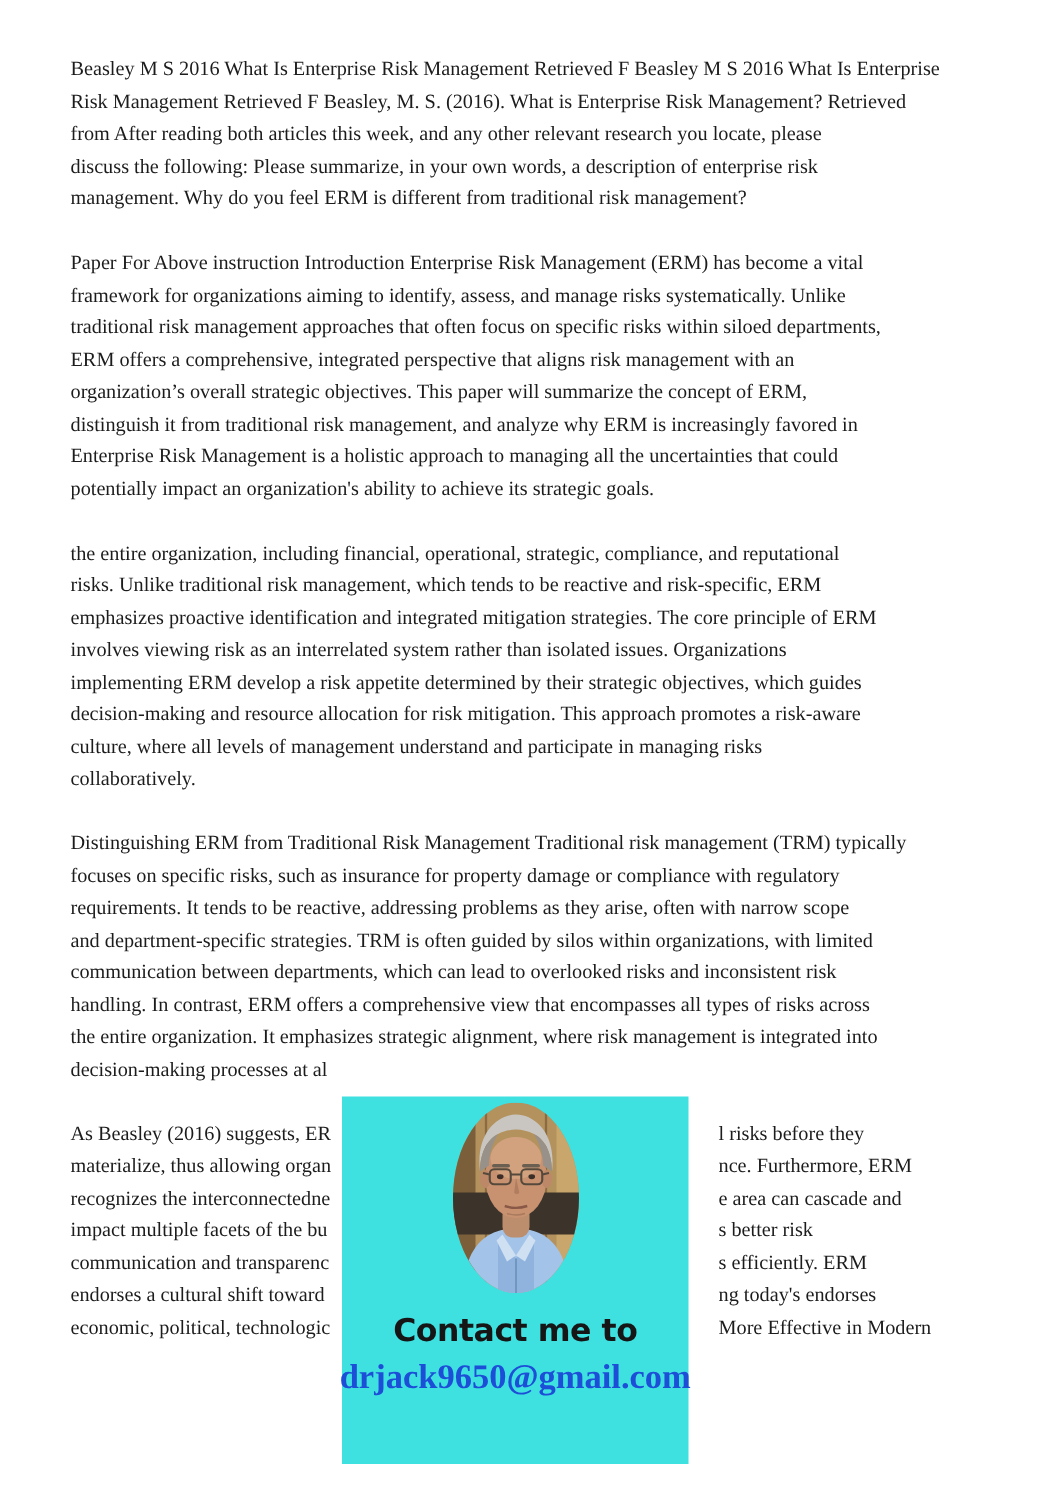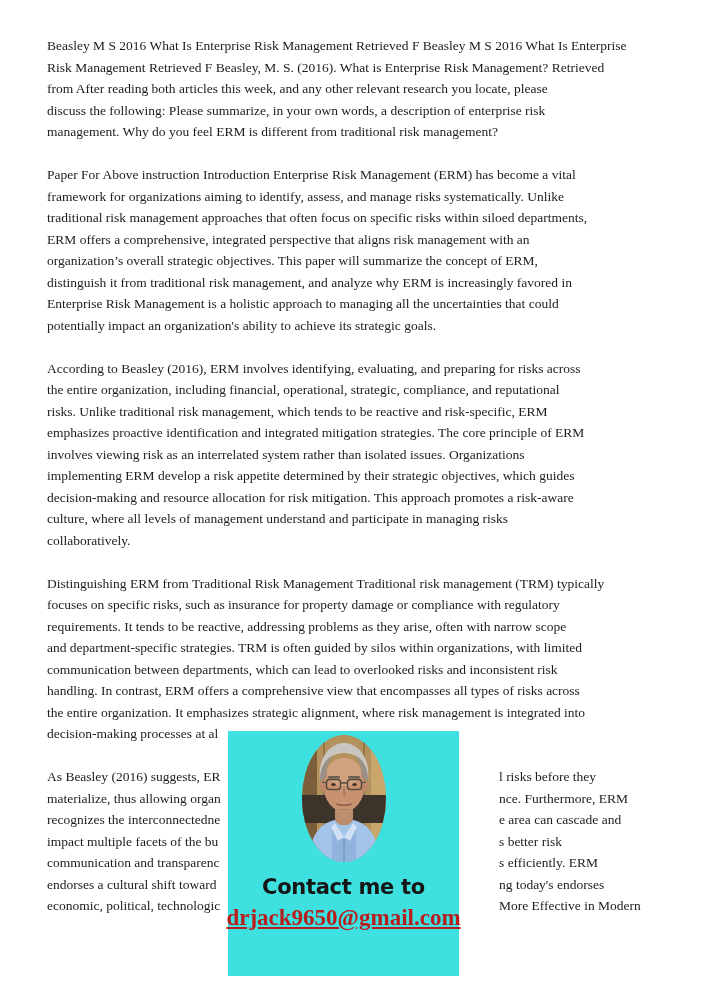--- a/index.html
+++ b/index.html
@@ -14,21 +14,21 @@
     position:absolute;left:47px;top:35px;width:616px;
     font-size:13.5px;color:#1c1c1c;
   }
   .para{margin:0 0 21.5px 0;padding:0;}
   .line{
     height:21.5px;line-height:21.5px;
     white-space:nowrap;overflow:visible;
     position:relative;
   }
   .line .right-frag{
-    position:absolute;left:452px;top:0;white-space:nowrap;
+    position:absolute;left:432px;top:0;white-space:nowrap;
   }
   .promo-card{
     position:absolute;left:228px;top:731px;width:231px;height:245px;
     background:#3ee0e0;
     display:flex;flex-direction:column;align-items:center;
     text-align:center;
   }
   .portrait{
     width:84px;height:127px;margin-top:4px;
     border-radius:50%;overflow:hidden;flex:none;
@@ -37,22 +37,21 @@
   .promo-heading{
     margin-top:10px;
     font-family:"DejaVu Sans",sans-serif;
     font-weight:bold;font-size:21px;line-height:30px;
     color:#161616;letter-spacing:-0.3px;
   }
   .promo-email{
     margin-top:2px;
     font-family:"Liberation Serif",serif;
     font-weight:bold;font-size:23px;line-height:27px;
-    color:#b91c1c;
-    text-decoration:underline;
+    color:#1d4ed8;
   }
 </style>
 </head>
 <body>
 
 <div class="page">
 
   <div class="doc">
     <div class="para">
 
@@ -68,21 +67,20 @@
         <div class="line">framework for organizations aiming to identify, assess, and manage risks systematically. Unlike</div>
         <div class="line">traditional risk management approaches that often focus on specific risks within siloed departments,</div>
         <div class="line">ERM offers a comprehensive, integrated perspective that aligns risk management with an</div>
         <div class="line">organization’s overall strategic objectives. This paper will summarize the concept of ERM,</div>
         <div class="line">distinguish it from traditional risk management, and analyze why ERM is increasingly favored in</div>
         <div class="line">Enterprise Risk Management is a holistic approach to managing all the uncertainties that could</div>
         <div class="line">potentially impact an organization's ability to achieve its strategic goals.</div>
       </div>
     <div class="para">
 
-    <div class="line">According to Beasley (2016), ERM involves identifying, evaluating, and preparing for risks across</div>
         <div class="line">the entire organization, including financial, operational, strategic, compliance, and reputational</div>
         <div class="line">risks. Unlike traditional risk management, which tends to be reactive and risk-specific, ERM</div>
         <div class="line">emphasizes proactive identification and integrated mitigation strategies. The core principle of ERM</div>
         <div class="line">involves viewing risk as an interrelated system rather than isolated issues. Organizations</div>
         <div class="line">implementing ERM develop a risk appetite determined by their strategic objectives, which guides</div>
         <div class="line">decision-making and resource allocation for risk mitigation. This approach promotes a risk-aware</div>
         <div class="line">culture, where all levels of management understand and participate in managing risks</div>
         <div class="line">collaboratively.</div>
       </div>
     <div class="para">

